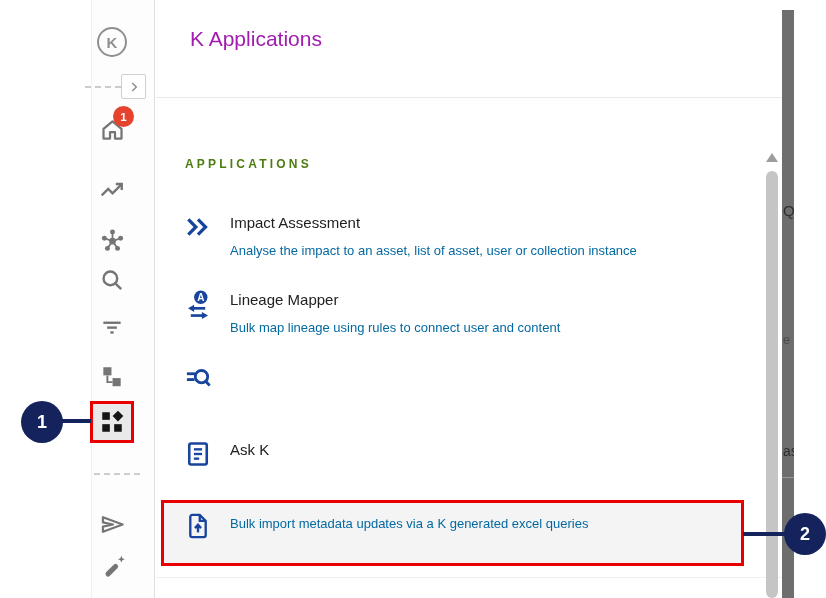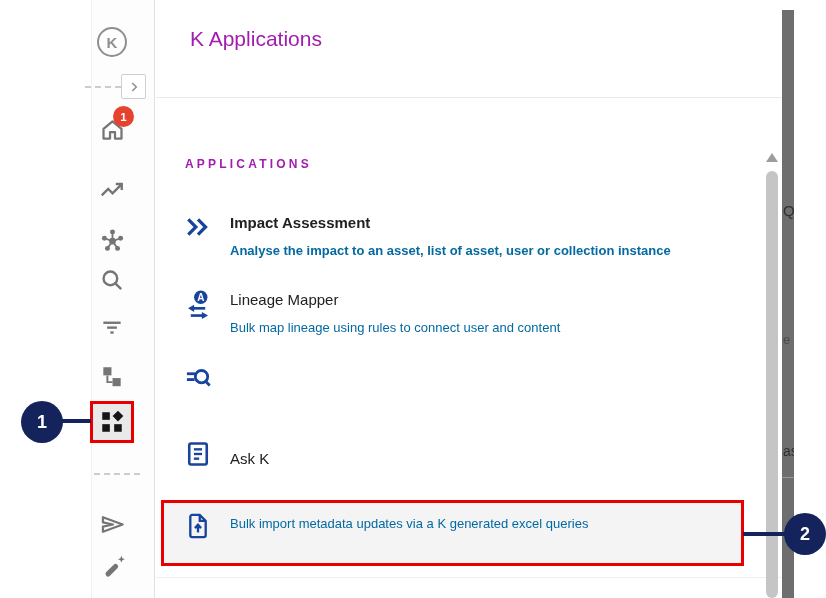--- a/index.html
+++ b/index.html
@@ -147,23 +147,23 @@
 
   <div class="sb-icon" style="left:99px;top:552px;">
     <svg width="27" height="27" viewBox="0 0 24 24">
       <rect x="3.5" y="13" width="14" height="4.6" rx="2.3" fill="#757575" transform="rotate(-45 10.5 15.3)"></rect>
       <path d="M19 2.5 L19.9 4.6 L22 5.5 L19.9 6.4 L19 8.5 L18.1 6.4 L16 5.5 L18.1 4.6 Z" fill="#757575"></path>
     </svg>
   </div>
 
   <div class="panel-title">K Applications</div>
   <div class="divider"></div>
-  <div class="section-label" style="color:#a21caf;">APPLICATIONS</div>
-
-  <div class="app-row" style="top:208px;font-weight:bold;">
+  <div class="section-label" style="color:#4d7c0f;">APPLICATIONS</div>
+
+  <div class="app-row" style="top:208px;">
     <span class="app-icon">
       <svg width="28" height="24" viewBox="0 0 26 20" style="margin-top:4px;">
         <path d="M4 3 L11 10 L4 17" fill="none" stroke="#17449c" stroke-width="3"></path>
         <path d="M13 3 L20 10 L13 17" fill="none" stroke="#17449c" stroke-width="3"></path>
       </svg>
     </span>
     <div class="app-text">
       <div class="app-title">Impact Assessment</div>
       <div class="app-desc">Analyse the impact to an asset, list of asset, user or collection instance</div>
     </div>
@@ -192,21 +192,21 @@
         <g stroke="#17449c" stroke-width="2.4">
           <line x1="2.5" y1="7.5" x2="9.5" y2="7.5"></line>
           <line x1="2.5" y1="12.5" x2="9" y2="12.5"></line>
         </g>
         <circle cx="15" cy="10" r="5.3" fill="none" stroke="#17449c" stroke-width="2.4"></circle>
         <line x1="18.6" y1="14" x2="22" y2="17.5" stroke="#17449c" stroke-width="2.4"></line>
       </svg>
     </span>
   </div>
 
-  <div class="app-row" style="top:435px;align-items:flex-end;">
+  <div class="app-row" style="top:435px;">
     <span class="app-icon">
       <svg width="28" height="28" viewBox="0 0 24 24" style="margin-top:2px;">
         <rect x="4.5" y="3" width="15" height="18" rx="1.5" fill="none" stroke="#17449c" stroke-width="2.2"></rect>
         <g stroke="#17449c" stroke-width="2">
           <line x1="8.5" y1="8" x2="15.5" y2="8"></line>
             <line x1="8.5" y1="12" x2="15.5" y2="12"></line>
             <line x1="8.5" y1="16" x2="13" y2="16"></line>
         </g>
       </svg>
     </span>

